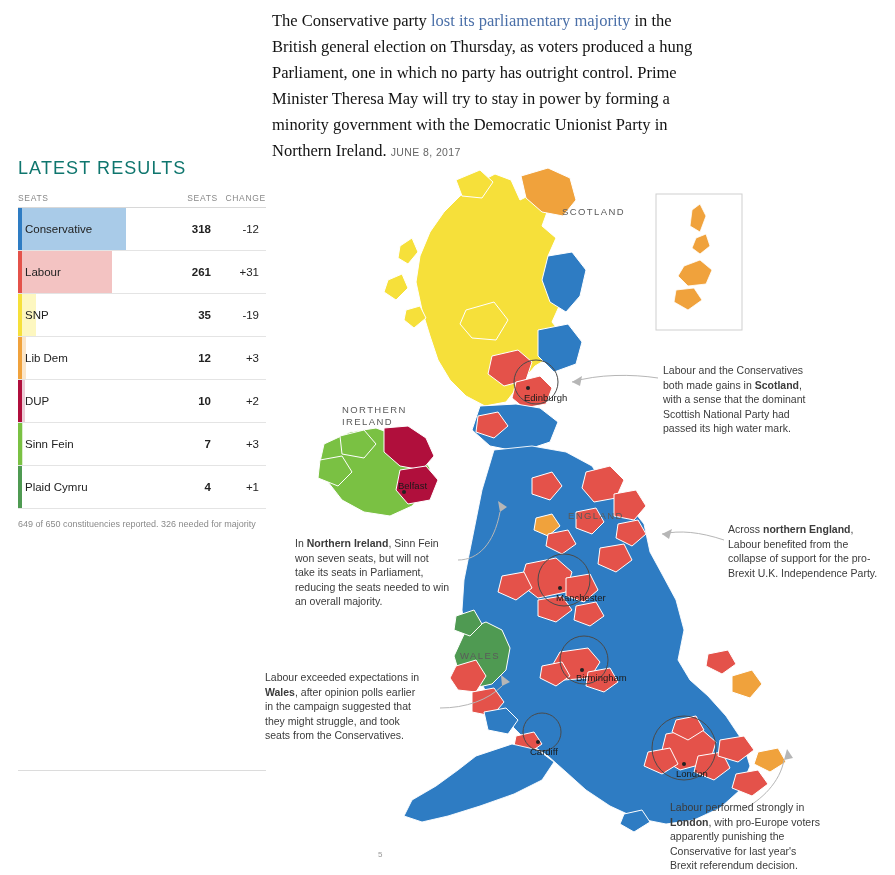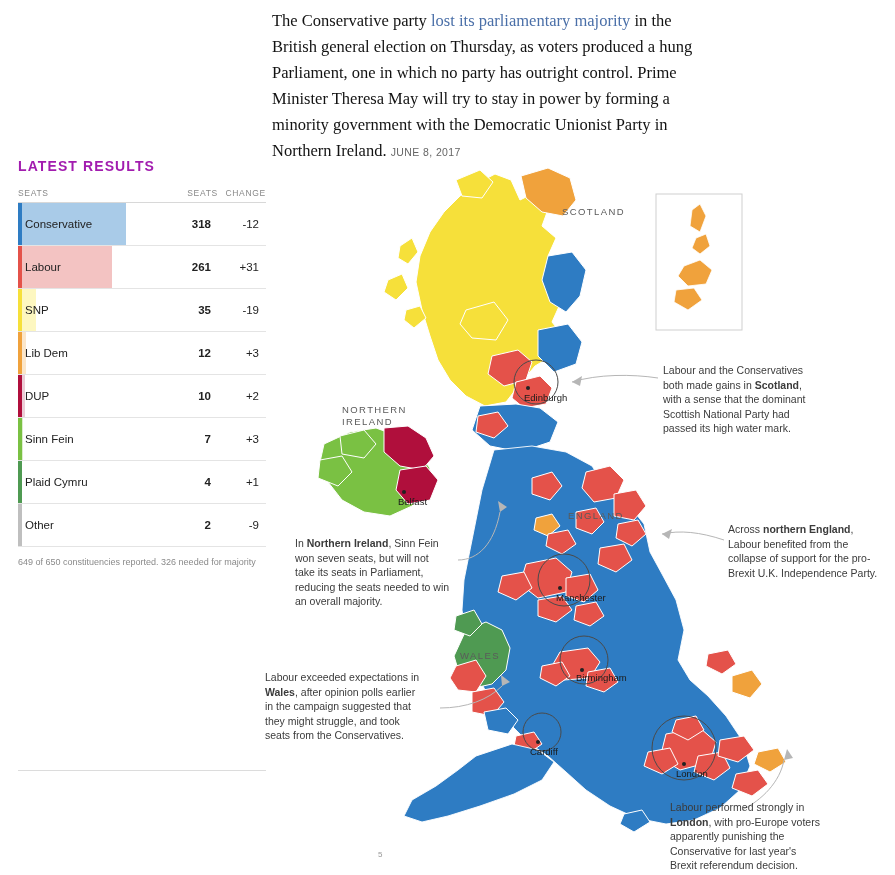--- a/index.html
+++ b/index.html
@@ -39,24 +39,24 @@
 
   
   #results {
     position: absolute;
     left: 18px;
     top: 158px;
     width: 248px;
   }
   #results h2 {
     margin: 0 0 14px 0;
-    font-size: 14px;
-    font-weight: bold;
+    font-size: 18px;
+    font-weight: normal;
     letter-spacing: 1.1px;
-    color: #a21caf;
+    color: #0f766e;
   }
   table.results {
     border-collapse: collapse;
     width: 248px;
     table-layout: fixed;
   }
   table.results th {
     font-size: 8.5px;
     letter-spacing: 0.7px;
     color: #888;
@@ -221,25 +221,20 @@
         <tr>
           <td class="party-cell"><span class="bar" style="width: 5px; background: rgb(221, 238, 205);"></span><span class="swatch" style="background: rgb(122, 193, 67);"></span><span class="pname">Sinn Fein</span></td>
           <td class="seats">7</td>
           <td class="change">+3</td>
         </tr>
         <tr>
           <td class="party-cell"><span class="bar" style="width: 4px; background: rgb(215, 233, 216);"></span><span class="swatch" style="background: rgb(79, 154, 82);"></span><span class="pname">Plaid Cymru</span></td>
           <td class="seats">4</td>
           <td class="change">+1</td>
         </tr>
-        <tr>
-          <td class="party-cell"><span class="bar" style="width: 3px; background: rgb(237, 237, 237);"></span><span class="swatch" style="background: rgb(191, 191, 191);"></span><span class="pname">Other</span></td>
-          <td class="seats">2</td>
-          <td class="change">-9</td>
-        </tr>
       </tbody>
   </table>
   <div id="footnote">649 of 650 constituencies reported. 326 needed for majority</div>
 </div>
 <div id="left-rule"></div>
 
 <div id="map-wrap">
 
   <svg id="map-svg" width="615" height="712" viewBox="0 0 615 712">
     <defs>
@@ -371,21 +366,21 @@
   <div class="region-label" style="left:282px; top:46px;">SCOTLAND</div>
   <div class="region-label" style="left:62px; top:244px; line-height:12px; white-space:pre;">NORTHERN
 IRELAND</div>
   <div class="region-label" style="left:288px; top:350px;">ENGLAND</div>
   <div class="region-label" style="left:180px; top:490px;">WALES</div>
 
   <div class="city-dot" style="left:246px; top:226px;"></div>
   <div class="city-label" style="left:244px; top:232px;">Edinburgh</div>
 
   <div class="city-dot" style="left:122px; top:330px;"></div>
-  <div class="city-label" style="left:118px; top:336px;">Belfast</div>
+  <div class="city-label" style="left:118px; top:320px;">Belfast</div>
 
   <div class="city-dot" style="left:278px; top:426px;"></div>
   <div class="city-label" style="left:276px; top:432px;">Manchester</div>
 
   <div class="city-dot" style="left:300px; top:508px;"></div>
   <div class="city-label" style="left:296px; top:512px;">Birmingham</div>
 
   <div class="city-dot" style="left:256px; top:580px;"></div>
   <div class="city-label" style="left:250px; top:586px;">Cardiff</div>
 

